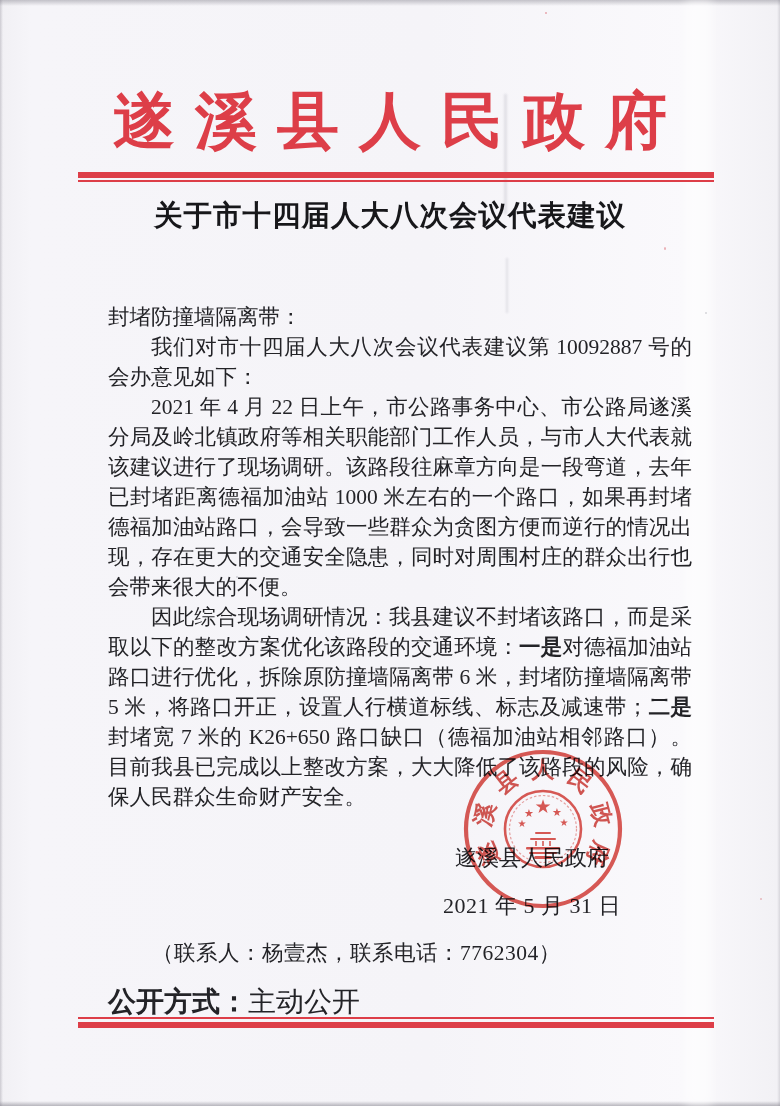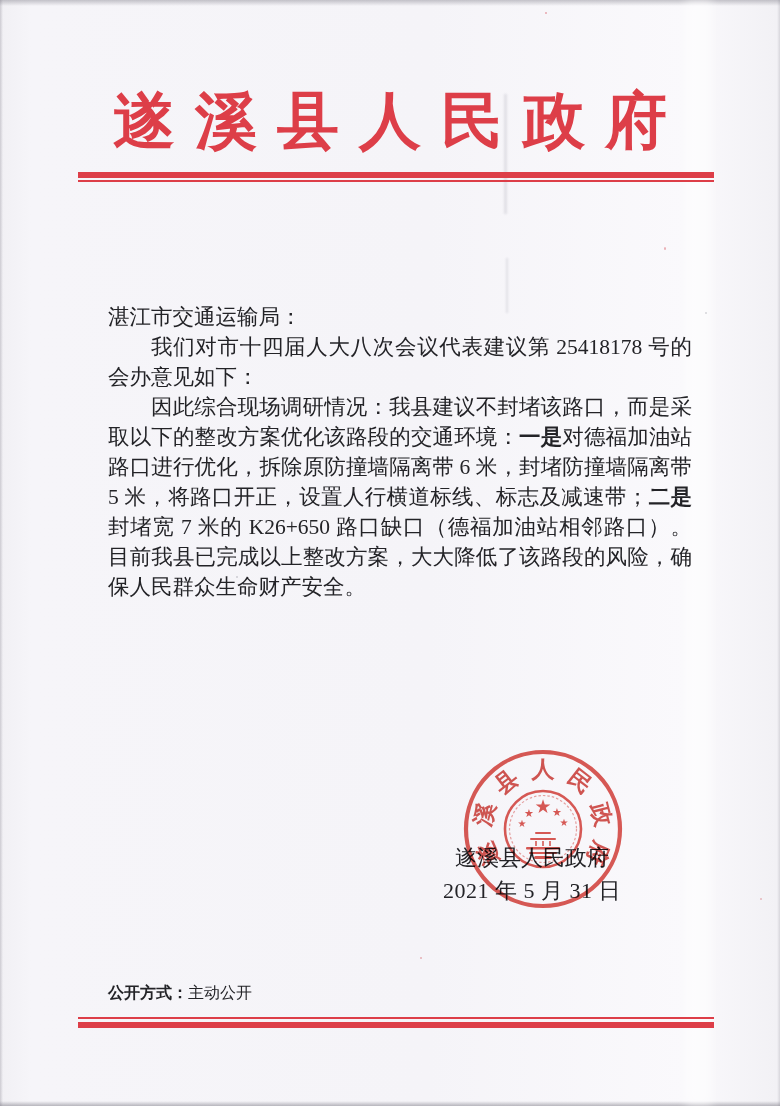--- a/index.html
+++ b/index.html
@@ -47,31 +47,31 @@
     font-size:21.5px;line-height:30px;text-align:justify;
   }
   .body-text p{margin:0;text-indent:2em;}
   .body-text p.no-indent{text-indent:0;}
   .b{font-weight:bold;font-family:"Liberation Sans","DejaVu Sans",sans-serif;}
   
   .signoff{
     position:absolute;top:846px;left:432px;width:200px;text-align:center;
     font-size:22px;line-height:24px;color:#232327;
   }
-  .signoff .date{margin-top:9px;letter-spacing:.5px;}
+  .signoff .date{margin-top:24px;letter-spacing:.5px;}
   
   .seal{
     position:absolute;left:460px;top:746px;width:166px;height:166px;
     mix-blend-mode:multiply;opacity:.88;filter:blur(.3px);
   }
   .seal text{font-family:"Liberation Serif","DejaVu Serif",serif;font-weight:bold;}
   .seal .star{font-family:"DejaVu Sans",sans-serif;font-weight:normal;}
   
   .contact{position:absolute;left:152px;top:938px;font-size:21.5px;letter-spacing:.5px;}
-  .publicity{position:absolute;left:108px;top:983px;font-size:16px;}
+  .publicity{position:absolute;left:108px;top:983px;font-size:28px;}
   .rule-bottom{position:absolute;top:1017px;left:78px;width:636px;}
   .rule-bottom .thin{height:2px;background:#dd3e48;}
   .rule-bottom .gap{height:3px;}
   .rule-bottom .thick{height:6px;background:#dd3e48;}
 </style>
 </head>
 <body>
 
 <div class="page">
 
@@ -90,25 +90,27 @@
   <div class="speck" style="left:705px;top:312px;width:2px;height:2px;background:rgba(140,140,150,.35);"></div>
 
   <div class="agency">遂溪县人民政府</div>
   <div class="rule-top">
     <div class="thick"></div>
     <div class="gap"></div>
     <div class="thin"></div>
   </div>
 
   <div class="doc-title">
+    <div>关于市十四届人大八次会议代表建议</div>
   </div>
 
   <div class="body-text">
-    <p class="no-indent">湛江市交通运输局：</p>
-    <p>我们对市十四届人大八次会议代表建议第 25418178 号的会办意见如下：</p>
+    <p class="no-indent">封堵防撞墙隔离带：</p>
+    <p>我们对市十四届人大八次会议代表建议第 10092887 号的会办意见如下：</p>
+    <p>2021 年 4 月 22 日上午，市公路事务中心、市公路局遂溪分局及岭北镇政府等相关职能部门工作人员，与市人大代表就该建议进行了现场调研。该路段往麻章方向是一段弯道，去年已封堵距离德福加油站 1000 米左右的一个路口，如果再封堵德福加油站路口，会导致一些群众为贪图方便而逆行的情况出现，存在更大的交通安全隐患，同时对周围村庄的群众出行也会带来很大的不便。</p>
     <p><span>因此综合现场调研情况：我县建议不封堵该路口，而是采取以下的整改方案优化该路段的交通环境：</span><span class="b">一是</span><span>对德福加油站路口进行优化，拆除原防撞墙隔离带 6 米，封堵防撞墙隔离带 5 米，将路口开正，设置人行横道标线、标志及减速带；</span><span class="b">二是</span><span>封堵宽 7 米的 K26+650 路口缺口（德福加油站相邻路口）。目前我县已完成以上整改方案，大大降低了该路段的风险，确保人民群众生命财产安全。</span></p>
   </div>
 
   <div class="signoff">
     <div class="sig">遂溪县人民政府</div>
     <div class="date">2021 年 5 月 31 日</div>
   </div>
 
   <svg class="seal" viewBox="0 0 166 166">
     <circle cx="83" cy="83" r="77" fill="none" stroke="#d8443e" stroke-width="4.2"></circle>
@@ -131,20 +133,21 @@
       <text class="star" x="104" y="76" font-size="10" text-anchor="middle" dominant-baseline="central" stroke="none">★</text>
       <rect x="75" y="86" width="16" height="2" rx="1" stroke="none"></rect>
       <rect x="70" y="92" width="26" height="2" rx="1" stroke="none"></rect>
       <path d="M76 95 v5 M83 95 v5 M90 95 v5" fill="none" stroke-width="1.6"></path>
       <rect x="66" y="101" width="34" height="2.5" rx="1" stroke="none"></rect>
       <rect x="69" y="106" width="28" height="2" rx="1" stroke="none"></rect>
       <rect x="74" y="110" width="18" height="3" rx="1.5" stroke="none"></rect>
     </g>
   </svg>
 
+  <div class="contact">（联系人：杨壹杰，联系电话：7762304）</div>
   <div class="publicity"><span class="b">公开方式：</span><span>主动公开</span></div>
   <div class="rule-bottom">
     <div class="thin"></div>
     <div class="gap"></div>
     <div class="thick"></div>
   </div>
 
 </div>
 
 </body></html>

